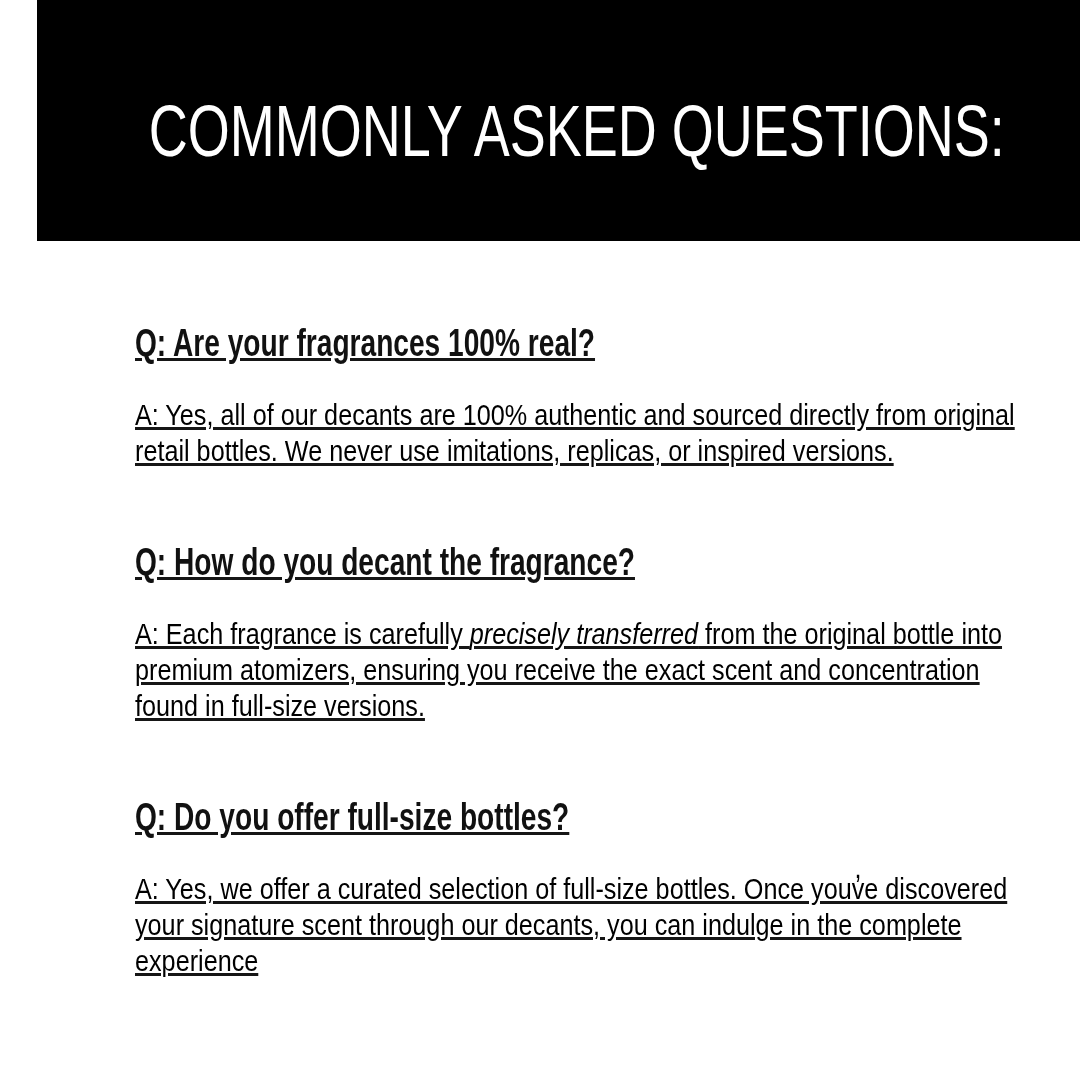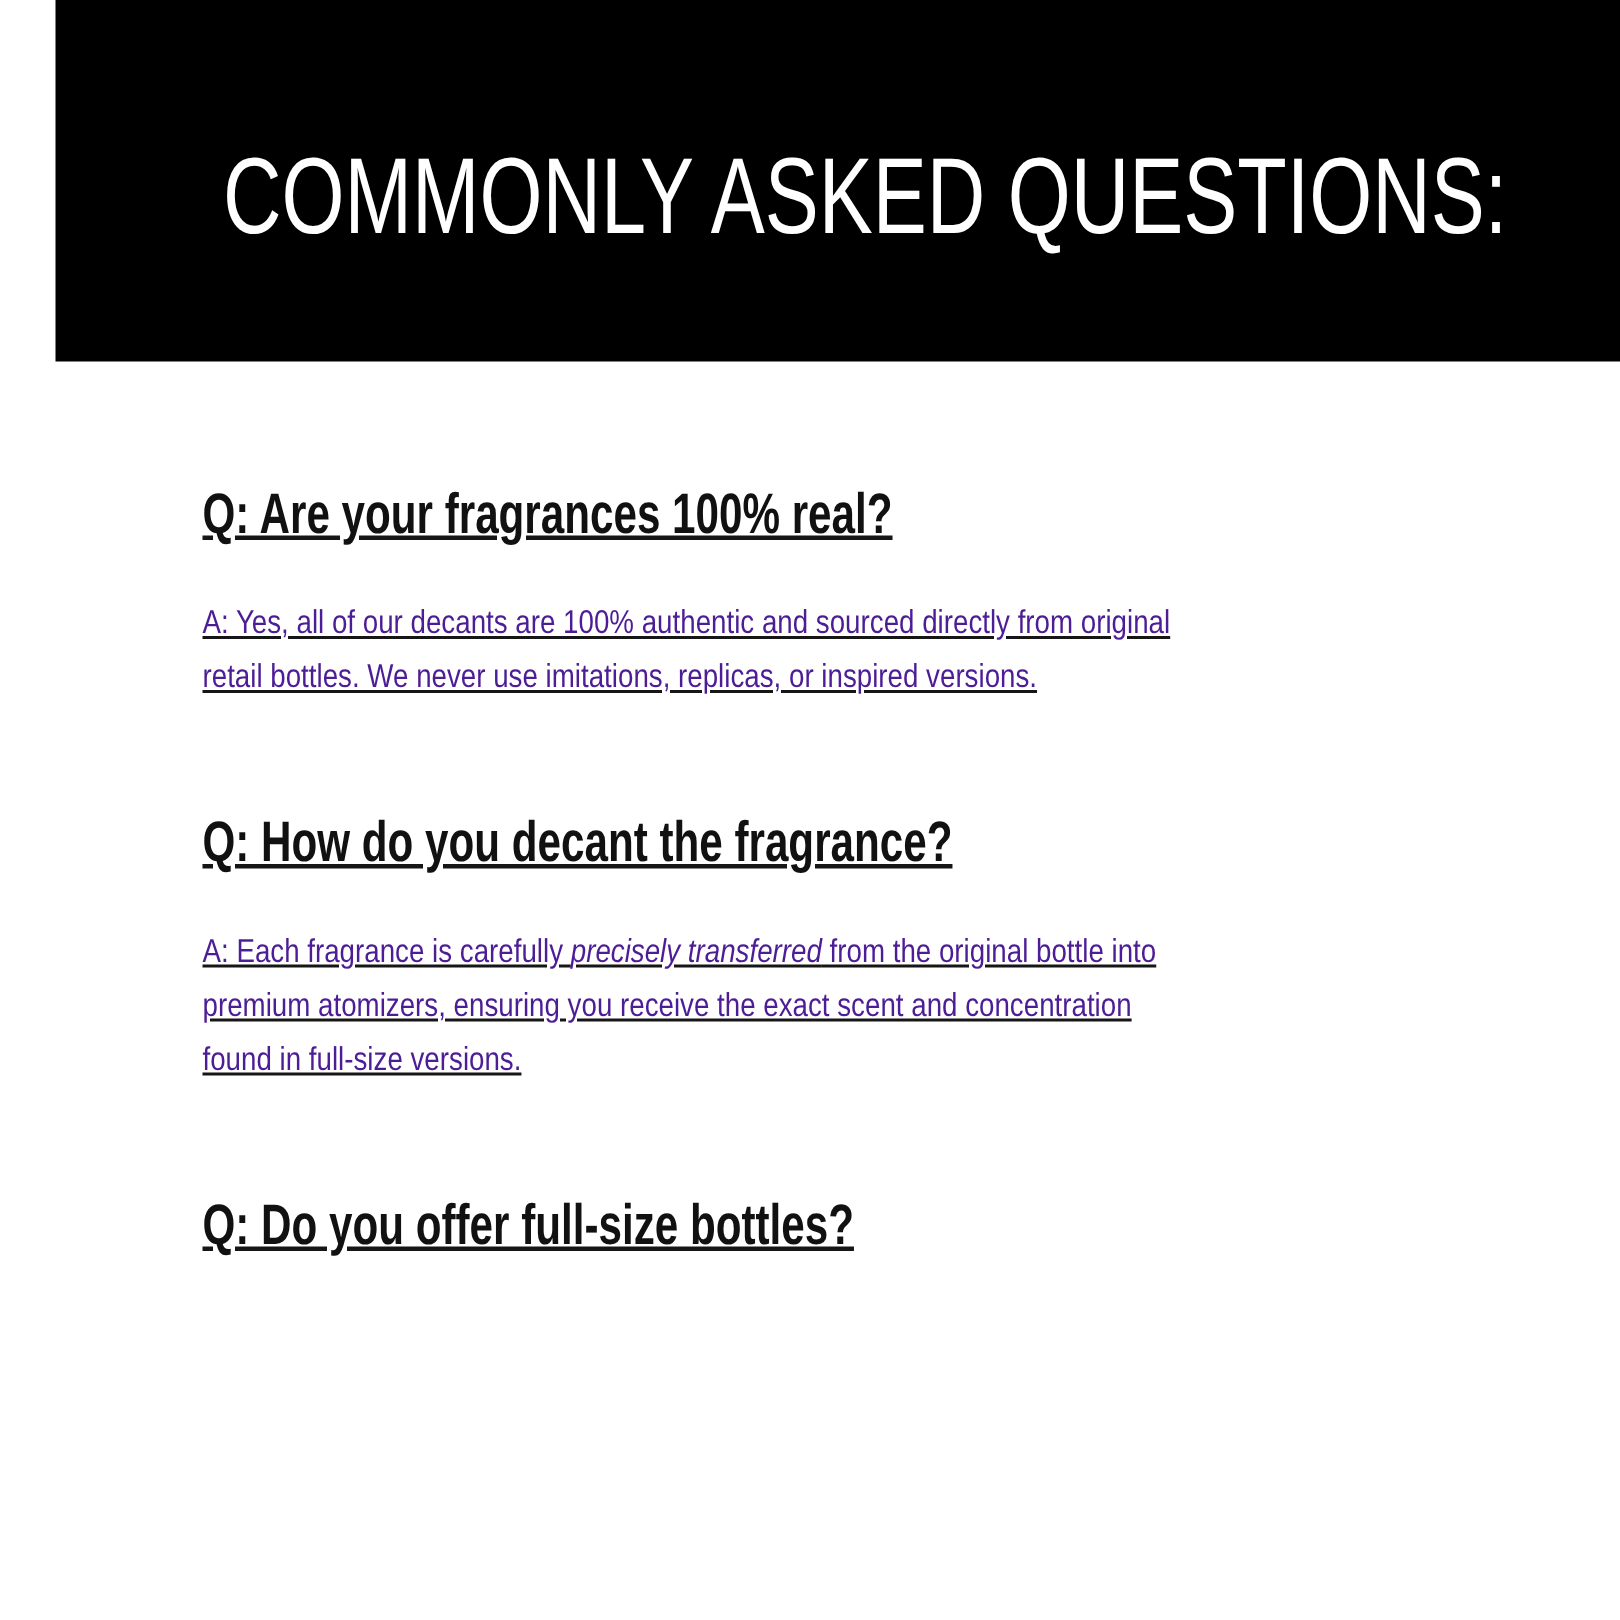--- a/index.html
+++ b/index.html
@@ -55,24 +55,24 @@
     font-weight: 700;
     line-height: 46px;
     white-space: nowrap;
     transform: scaleX(0.74);
     transform-origin: 0 50%;
     color: #111111;
   }
   .answer {
     margin: 31px 0 0 0;
     padding: 0;
-    font-size: 22px;
+    font-size: 30px;
     font-weight: 400;
     line-height: 36px;
-    color: #4c1d95;
+    color: #000000;
   }
   .answer .line {
     display: block;
     white-space: nowrap;
     transform: scaleX(0.84);
     transform-origin: 0 50%;
   }
   .answer em {
     font-style: italic;
     font-weight: 400;
@@ -101,16 +101,21 @@
       <h2 class="question">Q: How do you decant the fragrance?</h2>
       <p class="answer">
         <span class="line"><span>A: Each fragrance is carefully </span><em>precisely transferred</em><span> from the original bottle into</span></span>
         <span class="line">premium atomizers, ensuring you receive the exact scent and concentration</span>
         <span class="line">found in full-size versions.</span>
       </p>
     </section>
 
     <section class="qa qa-3">
       <h2 class="question">Q: Do you offer full-size bottles?</h2>
+      <p class="answer">
+        <span class="line">A: Yes, we offer a curated selection of full-size bottles. Once youv̓e discovered</span>
+        <span class="line">your signature scent through our decants, you can indulge in the complete</span>
+        <span class="line">experience</span>
+      </p>
     </section>
 
   </div>
 </div>
 
 </body></html>

